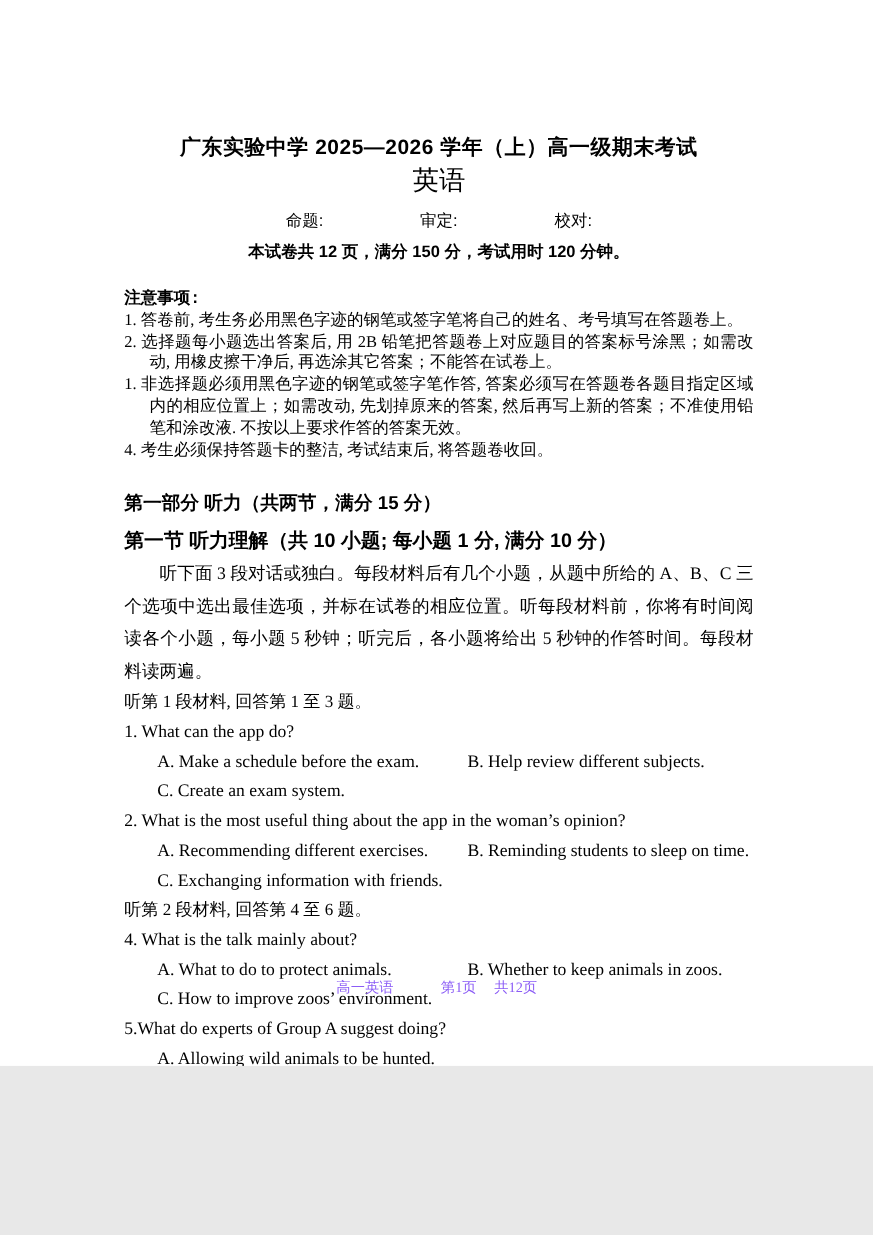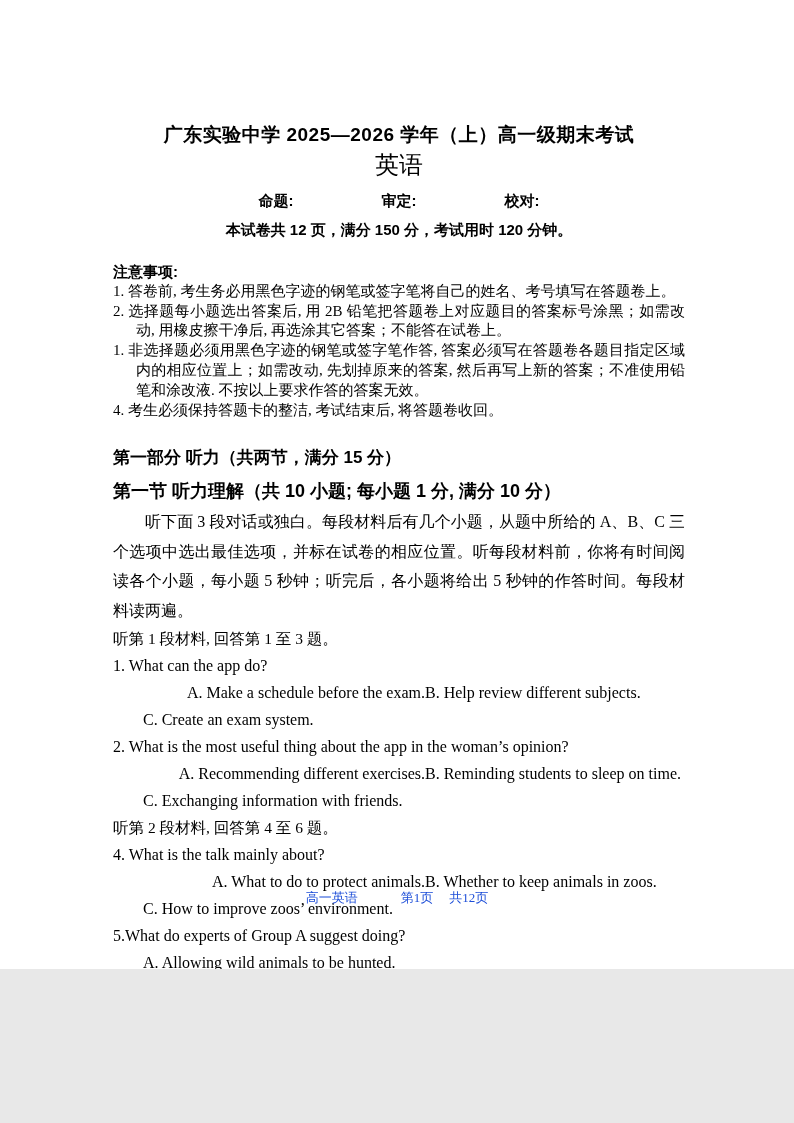--- a/index.html
+++ b/index.html
@@ -21,30 +21,30 @@
   }
   .subject {
     font-family:"Liberation Sans","DejaVu Sans",sans-serif;
     font-weight:normal; font-size:24px; line-height:33px;
     text-align:center;
   }
   .meta-row {
     margin-top:10px;
     display:flex; justify-content:center; gap:88px;
     font-family:"Liberation Sans","DejaVu Sans",sans-serif;
-    font-weight:bold; font-size:15px; line-height:20px;
+    font-weight:normal; font-size:15px; line-height:20px;
   }
   .info-line {
     margin-top:9px; text-align:center;
     font-family:"Liberation Sans","DejaVu Sans",sans-serif;
     font-weight:bold; font-size:15px; line-height:20px;
   }
   .notice-title {
     margin-top:22px;
-    font-family:Liberation Sans, sans-serif;
+    font-family:Liberation Mono, monospace;
     font-weight:bold; font-size:15px; line-height:19.8px;
   }
   .notice-list { font-size:15px; line-height:19.8px; text-align:justify; }
   .notice-item { padding-left:23px; text-indent:-23px; }
   .part-heading {
     margin-top:26px;
     font-family:"Liberation Sans","DejaVu Sans",sans-serif;
     font-weight:bold; font-size:17px; line-height:23px;
   }
   .section-heading {
@@ -53,28 +53,28 @@
     font-weight:bold; font-size:18px; line-height:23px;
   }
   .intro-para {
     margin-top:4px;
     font-size:16px; line-height:29.5px;
     text-align:justify; text-indent:32px;
   }
   .listening-block { font-size:16px; line-height:27px; }
   .material-prompt { font-size:15.5px; }
   .stem { }
-  .opt-row { display:flex; padding-left:30px;text-align:right; }
+  .opt-row { display:flex; padding-left:30px; }
   .opt { white-space:nowrap; }
   .opt-a2 { width:282px; flex:0 0 282px; }
   .opt-3 { width:172px; flex:0 0 172px; }
   .footer {
     position:absolute; left:0; right:0; bottom:62px;
     display:flex; justify-content:center;
-    font-size:13px; line-height:18px; color:#1d4ed8;
+    font-size:13px; line-height:18px; color:#8b5cf6;
   }
   .footer-course { margin-right:43px; }
   .footer-page { margin-right:16px; }
 </style>
 </head>
 <body>
 
 <div class="page">
 
   <div class="title">广东实验中学 2025—2026 学年（上）高一级期末考试</div>

